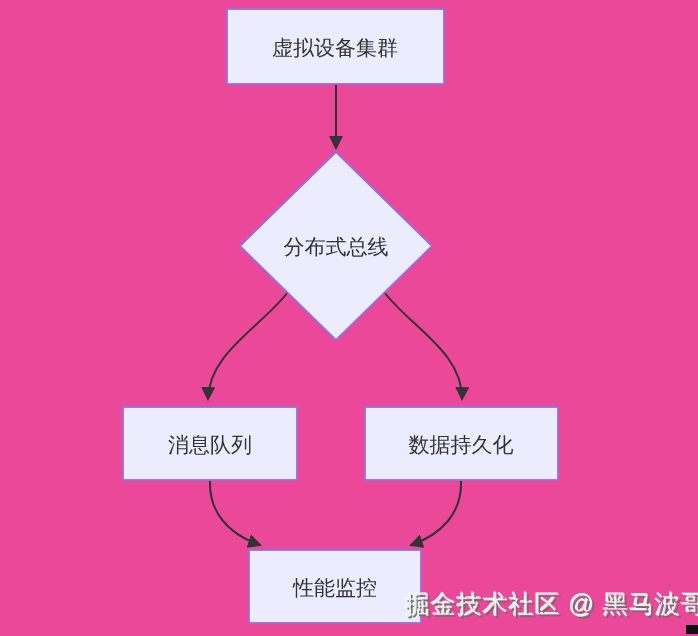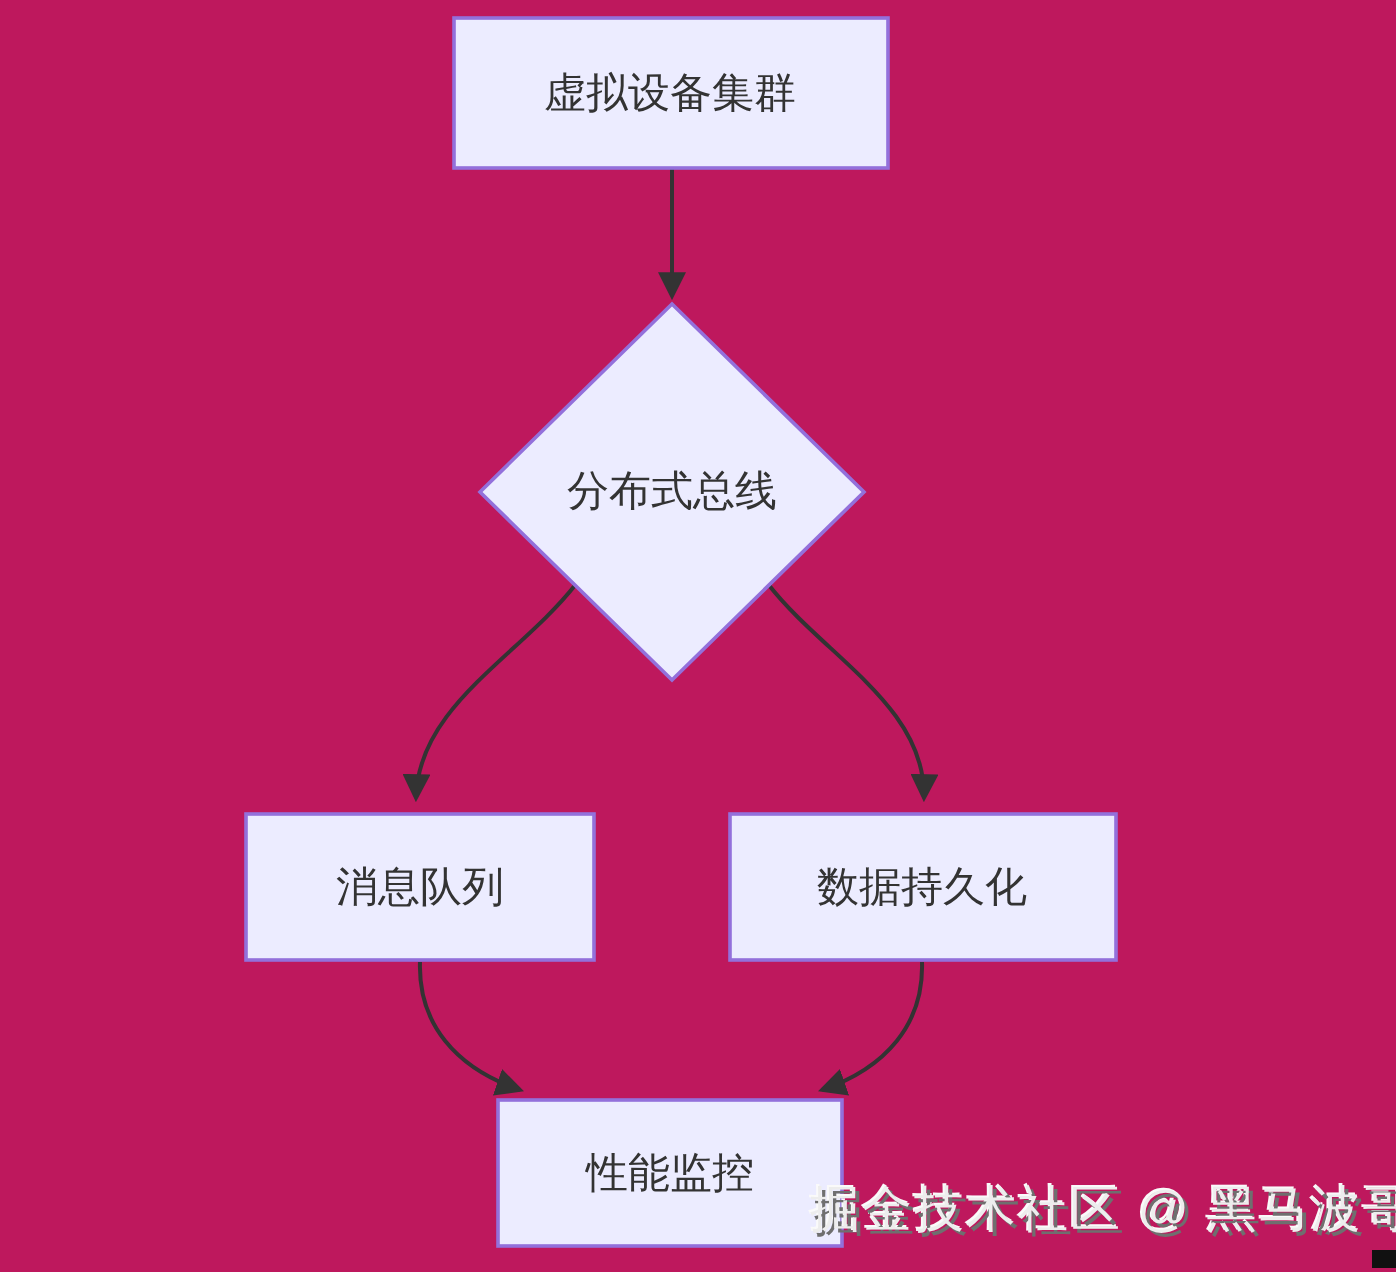--- a/index.html
+++ b/index.html
@@ -1,21 +1,21 @@
 <!DOCTYPE html>
 <html><head>
 <meta charset="utf-8">
 <style>
   html, body { margin: 0; padding: 0; }
   body { font-family: "Liberation Sans", "DejaVu Sans", sans-serif; background: #ffffff; }
   .canvas {
     position: relative;
     width: 698px;
     height: 636px;
-    background: #be185d;
+    background: #ec4899;
     overflow: hidden;
   }
   svg { display: block; }
   .node {
     fill: #ECECFF;
     stroke: #9370DB;
     stroke-width: 1.8;
   }
   .node-label {
     fill: #333333;

